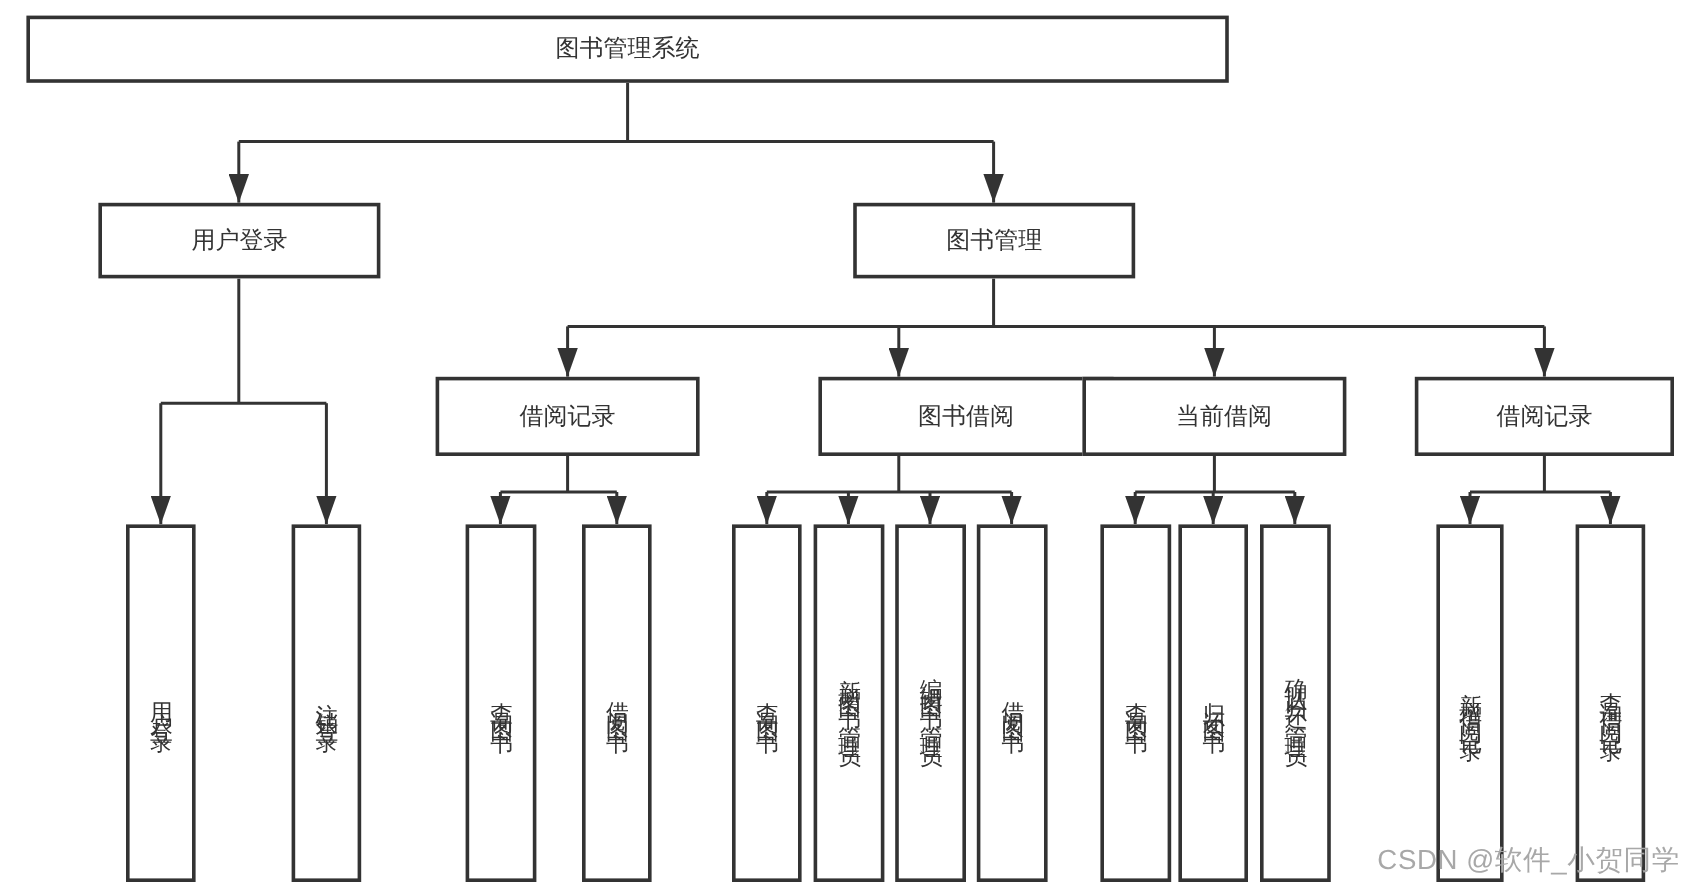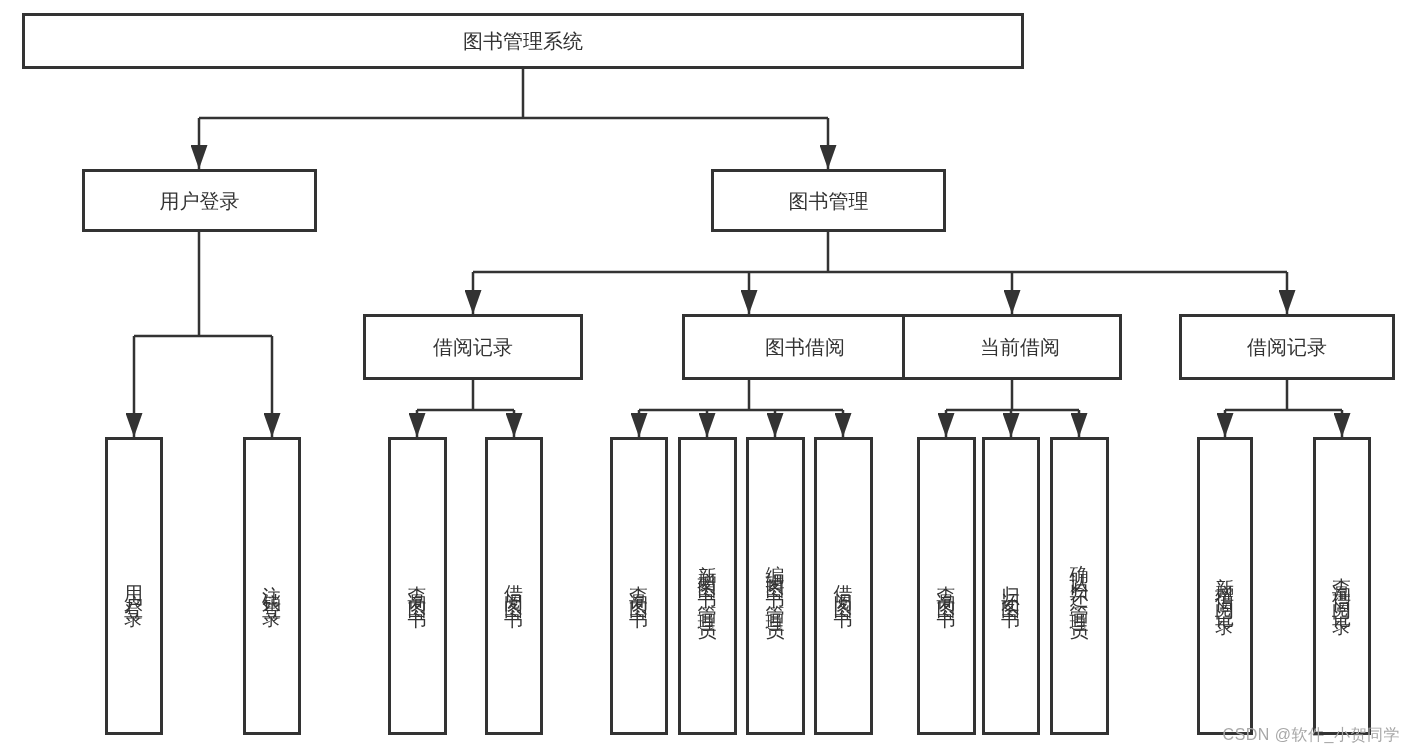--- a/index.html
+++ b/index.html
@@ -29,22 +29,22 @@
     font-size: 19px;
     line-height: 1;
     writing-mode: vertical-rl;
     text-orientation: mixed;
     letter-spacing: 0.42em;
     white-space: normal;
   }
   .watermark {
     position: absolute;
     right: 5px;
-    bottom: 1px;
-    font-size: 16px;
+    bottom: 15px;
+    font-size: 23px;
     color: #a8a8a8;
     letter-spacing: 0.5px;
     z-index: 5;
   }
 </style>
 </head>
 <body>
 
 <div class="canvas">
 

